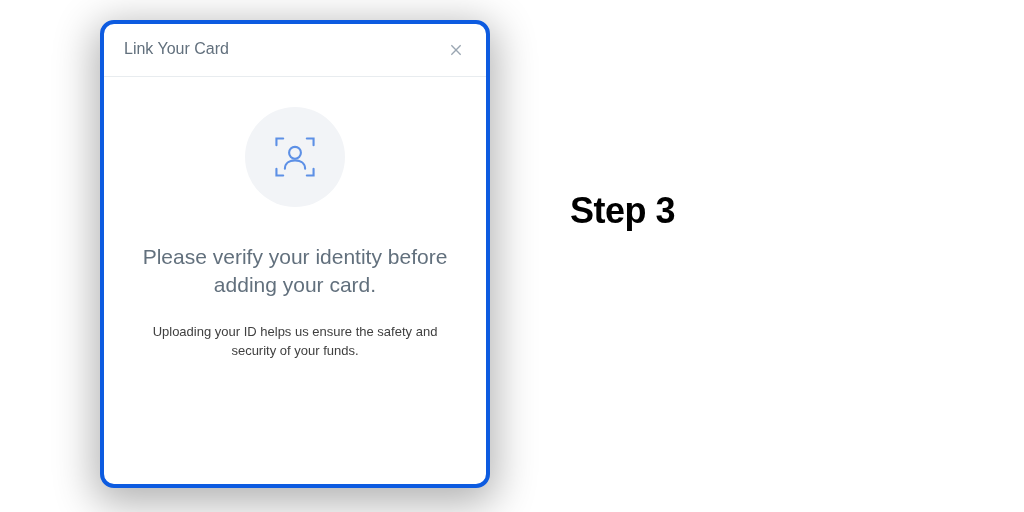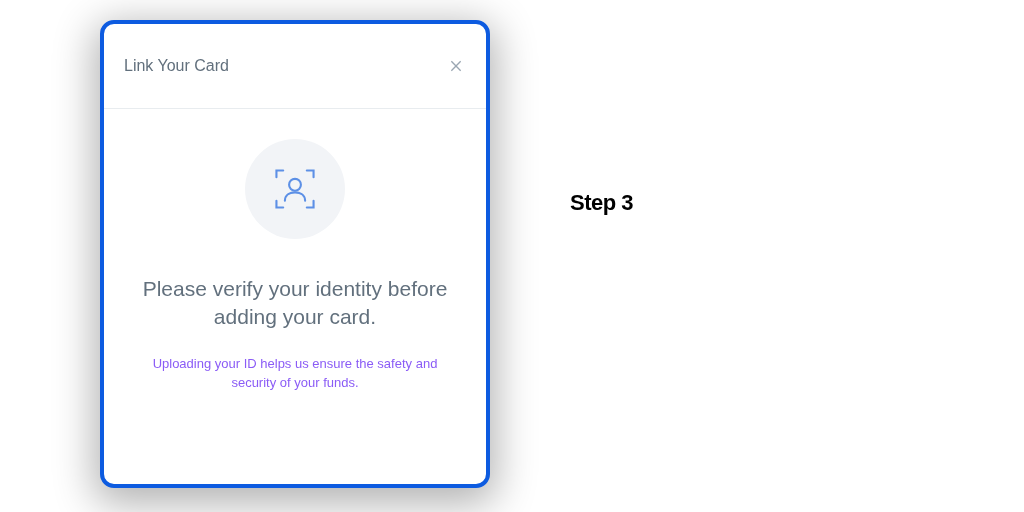--- a/index.html
+++ b/index.html
@@ -12,23 +12,23 @@
       width: 390px;
       height: 468px;
       background: #fff;
       border: 4px solid #0d5be0;
       border-radius: 14px;
       box-shadow: 0 10px 40px 6px rgba(0,0,0,0.30);
       overflow: hidden;
     }
     .card-header {
       display: flex;
-      align-items: center;
+      align-items: flex-start;
       justify-content: space-between;
-      padding: 32px 20px;
+      padding: 16px 20px;
       border-bottom: 1px solid #e8ecef;
     }
     .card-title {
       color: #62707d;
       font-size: 16px;
       font-weight: 400;
     }
     .close-btn {
       width: 20px; height: 20px;
       display: flex; align-items: center; justify-content: center;
@@ -53,21 +53,21 @@
     .icon-circle svg { width: 54px; height: 54px; }
     .headline {
       color: #62707d;
       font-size: 21px;
       line-height: 1.35;
       font-weight: 400;
       margin-bottom: 22px;
       max-width: 320px;
     }
     .subtext {
-      color: #8b5cf6;
+      color: #404040;
       font-size: 13px;
       line-height: 1.5;
       margin-bottom: 30px;
       max-width: 310px;
     }
     .primary-btn {
       background: #3b99e0;
       color: #fff;
       border: none;
       border-radius: 4px;
@@ -76,21 +76,21 @@
       cursor: pointer;
     }
     .step-block {
       position: absolute;
       left: 570px;
       top: 190px;
     }
     .step-label {
       font-family: "Arial Black", "Helvetica Neue", Arial, sans-serif;
       font-weight: 900;
-      font-size: 22px;
+      font-size: 36px;
       color: #000;
       letter-spacing: -0.5px;
       margin-bottom: 11px;
     }
     .step-title {
       font-family: "Arial Black", "Helvetica Neue", Arial, sans-serif;
       font-weight: 900;
       font-style: italic;
       font-size: 42px;
       color: #101010;

